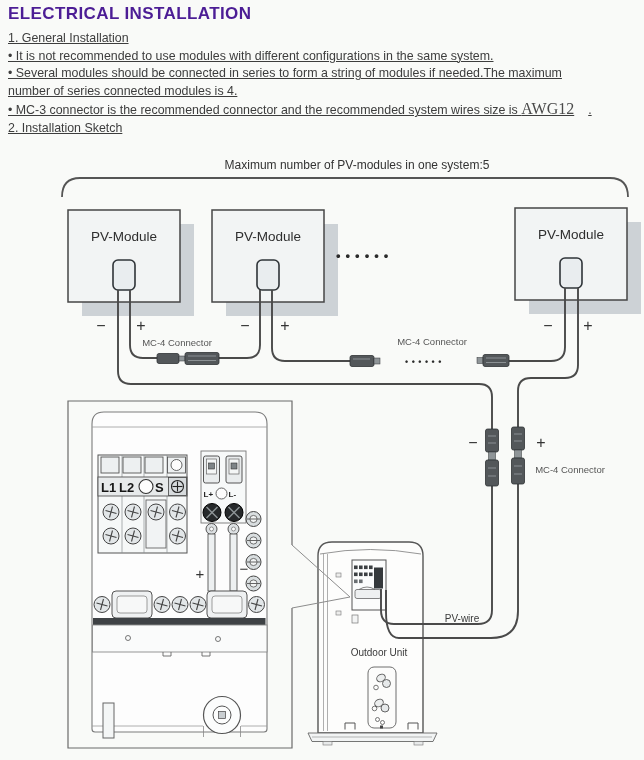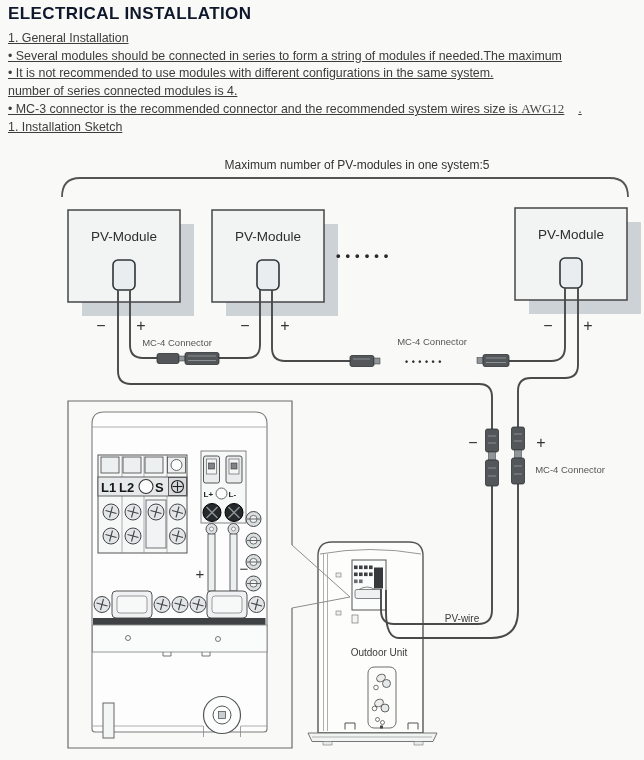--- a/index.html
+++ b/index.html
@@ -1,22 +1,22 @@
 <!DOCTYPE html>
 <html><head>
 <meta charset="utf-8">
 <style>
   html,body{margin:0;padding:0;}
   body{width:644px;height:760px;background:#f9faf8;font-family:"Liberation Sans",sans-serif;overflow:hidden;}
   .page{position:relative;width:644px;height:760px;}
   .header{position:absolute;left:8px;top:4px;}
-  .title{font-size:17px;font-weight:bold;color:#0f172a;letter-spacing:.4px;font-family:"Liberation Sans",sans-serif;margin-top:12px;}
+  .title{font-size:17px;font-weight:bold;color:#4c1d95;letter-spacing:.4px;font-family:"Liberation Sans",sans-serif;margin-top:12px;}
   .textblock{position:absolute;left:8px;top:30px;width:632px;color:#3d3d3d;font-size:12.4px;text-decoration:underline;}
   .tline{white-space:nowrap;line-height:17.6px;}
-  .wiresize{font-family:"Liberation Serif",serif;font-size:13px;color:#4a4a4a;}
+  .wiresize{font-family:"Liberation Serif",serif;font-size:16px;color:#4a4a4a;}
   .gap{display:inline-block;width:14px;}
   svg{position:absolute;left:0;top:150px;}
   svg text{font-family:"Liberation Sans",sans-serif;}
   .note{font-size:12px;fill:#333;}
   .pvlabel{font-size:13.5px;fill:#2e2e2e;}
   .mc4label{font-size:9.5px;fill:#555;}
   .signbig{font-size:16px;fill:#333;}
   .signmid{font-size:15px;fill:#333;}
   .dotsbig{font-size:13px;font-weight:bold;fill:#2b2b2b;letter-spacing:5px;}
   .dotssmall{font-size:9px;font-weight:bold;fill:#2b2b2b;letter-spacing:3.5px;}
@@ -26,25 +26,25 @@
 </style>
 </head>
 <body>
 
 <div class="page">
   <div class="header">
     <span class="title">ELECTRICAL INSTALLATION</span>
   </div>
   <div class="textblock">
     <div class="tline">1. General Installation</div>
+    <div class="tline">• It is not recommended to use modules with different configurations in the same system.</div>
     <div class="tline">• Several modules should be connected in series to form a string of modules if needed.The maximum</div>
-    <div class="tline">• It is not recommended to use modules with different configurations in the same system.</div>
     <div class="tline">number of series connected modules is 4.</div>
     <div class="tline"><span>• MC-3 connector is the recommended connector and the recommended system wires size is </span><span class="wiresize">AWG12</span><span class="gap"></span><span>.</span></div>
-    <div class="tline">1. Installation Sketch</div>
+    <div class="tline">2. Installation Sketch</div>
   </div>
 
   <svg width="644" height="610" viewBox="0 150 644 610">
     <defs>
       <g id="screwA">
           <circle r="8" fill="#e2e6e8" stroke="#444" stroke-width="1"></circle>
           <line x1="-5.5" y1="-1.5" x2="5.5" y2="1.5" stroke="#444" stroke-width="1.1"></line>
           <line x1="1.5" y1="-5.5" x2="-1.5" y2="5.5" stroke="#444" stroke-width="1.1"></line>
         </g>
       <g id="screwB">

